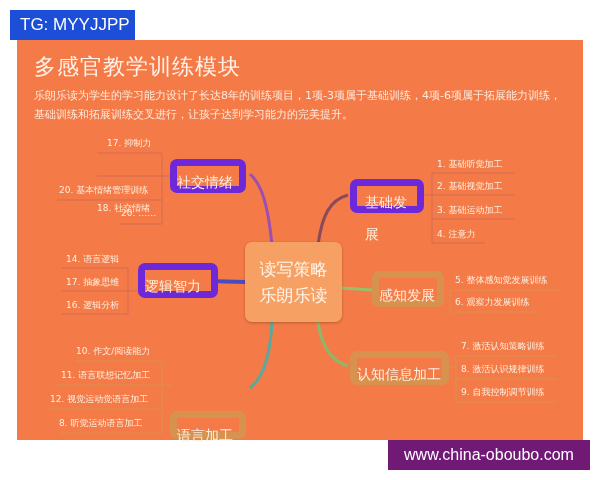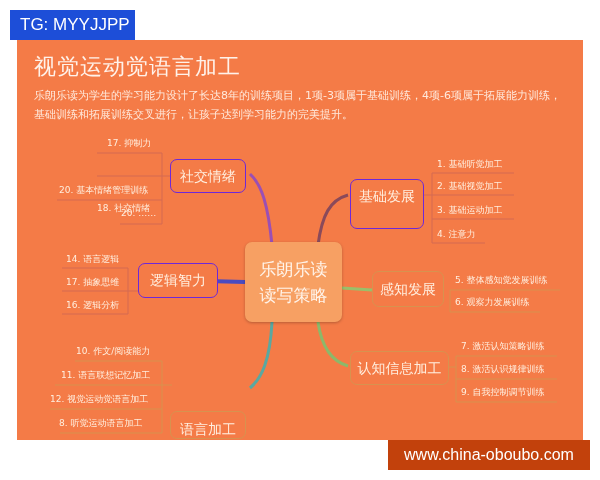--- a/index.html
+++ b/index.html
@@ -2,42 +2,42 @@
 <html><head>
 <meta charset="utf-8">
 <style>
   html, body { margin:0; padding:0; }
   body { width:600px; height:480px; background:#ffffff; position:relative; overflow:hidden;
          font-family:"DejaVu Sans", sans-serif; }
   .panel { position:absolute; left:17px; top:40px; width:566px; height:400px; background:#f47b47; }
   .tag { position:absolute; left:10px; top:10px; width:125px; height:30px; background:#1d4ed8;
          color:#ffffff; font-family:"Liberation Sans", sans-serif; font-size:17px; line-height:30px;
          padding-left:10px; box-sizing:border-box; z-index:5; }
-  .wm { position:absolute; left:388px; top:440px; width:202px; height:30px; background:#c2410c;
+  .wm { position:absolute; left:388px; top:440px; width:202px; height:30px; background:#701a75;
         color:#ffffff; font-family:"Liberation Sans", sans-serif; font-size:16px; line-height:30px;
         text-align:center; z-index:5; }
   .title { position:absolute; left:34px; top:52px; color:#fff2ea; font-size:22px; letter-spacing:1px; }
   .desc { position:absolute; left:34px; color:#ffe9dc; font-size:11px; }
   svg.links { position:absolute; left:0; top:0; width:600px; height:480px; }
   .center { position:absolute; left:245px; top:242px; width:97px; height:80px; background:#f7a063;
             border-radius:7px; box-shadow:0 1px 3px rgba(0,0,0,0.25); color:#fff4ea; font-size:17px;
             line-height:26px; text-align:center; display:flex; flex-direction:column; justify-content:center; }
-  .topic { position:absolute; border:1px solid #6d28d9; border-radius:7px; color:#ffeede; font-size:14px;
-           text-align:center; box-sizing:border-box; background:#f47b47; }
+  .topic { position:absolute; border:7px solid #6d28d9; border-radius:7px; color:#ffeede; font-size:14px;
+           box-sizing:border-box; background:#f47b47; }
   .topic.gold { border-color:#d7924f; }
   .leaf { position:absolute; color:#ffeede; font-size:9px; white-space:nowrap; }
 </style>
 </head>
 <body>
 
 <div class="panel"></div>
 <div class="tag">TG: MYYJJPP</div>
 <div class="wm">www.china-oboubo.com</div>
 
-<div class="title">视觉运动觉语言加工</div>
+<div class="title">多感官教学训练模块</div>
 <div class="desc" style="top:88px;">乐朗乐读为学生的学习能力设计了长达8年的训练项目，1项-3项属于基础训练，4项-6项属于拓展能力训练，</div>
 <div class="desc" style="top:107px;">基础训练和拓展训练交叉进行，让孩子达到学习能力的完美提升。</div>
 
 <svg class="links">
 
   <path d="M272 245 C 268 205, 262 185, 250 174" stroke="#9b4fb4" stroke-width="3" fill="none"></path>
   <path d="M245 282 L 207 281" stroke="#4a4bc0" stroke-width="4" fill="none"></path>
   <path d="M272 322 C 270 360, 262 378, 250 388" stroke="#5aa8a0" stroke-width="3" fill="none"></path>
   <path d="M318 245 C 322 215, 330 200, 348 195" stroke="#8a4a5a" stroke-width="3" fill="none"></path>
   <path d="M342 288 L 372 290" stroke="#9abf6a" stroke-width="3" fill="none"></path>
@@ -76,42 +76,42 @@
 
     <line x1="456" y1="356" x2="557" y2="356"></line>
     <line x1="456" y1="379" x2="557" y2="379"></line>
     <line x1="456" y1="402" x2="557" y2="402"></line>
     <line x1="456" y1="356" x2="456" y2="402"></line>
     <line x1="449" y1="367" x2="456" y2="367"></line>
   </g>
 </svg>
 
 <div class="center">
+  <div>读写策略</div>
   <div>乐朗乐读</div>
-  <div>读写策略</div>
 </div>
 
 <div class="topic" style="left:170px;top:159px;width:76px;height:34px;line-height:32px;">社交情绪</div>
 <div class="leaf" style="left:107px;top:137px;">17. 抑制力</div>
 <div class="leaf" style="left:97px;top:171px;margin-top:31px;">18. 社交情绪</div>
 <div class="leaf" style="left:59px;top:184px;">20. 基本情绪管理训练</div>
 <div class="leaf" style="left:121px;top:208px;text-align:right;">20. ……</div>
 
 <div class="topic" style="left:138px;top:263px;width:80px;height:35px;line-height:33px;">逻辑智力</div>
 <div class="leaf" style="left:66px;top:253px;">14. 语言逻辑</div>
 <div class="leaf" style="left:66px;top:276px;">17. 抽象思维</div>
 <div class="leaf" style="left:66px;top:299px;">16. 逻辑分析</div>
 
 <div class="topic gold" style="left:170px;top:367px;width:76px;height:28px;line-height:34px;margin-top:44px;">语言加工</div>
 <div class="leaf" style="left:76px;top:345px;">10. 作文/阅读能力</div>
 <div class="leaf" style="left:61px;top:369px;">11. 语言联想记忆加工</div>
 <div class="leaf" style="left:50px;top:393px;">12. 视觉运动觉语言加工</div>
 <div class="leaf" style="left:59px;top:417px;">8. 听觉运动语言加工</div>
 
-<div class="topic" style="left:350px;top:179px;width:74px;height:50px;line-height:32px;">基础发展</div>
+<div class="topic" style="left:350px;top:179px;width:74px;height:34px;line-height:32px;padding-left:8px;">基础发展</div>
 <div class="leaf" style="left:437px;top:158px;">1. 基础听觉加工</div>
 <div class="leaf" style="left:437px;top:180px;">2. 基础视觉加工</div>
 <div class="leaf" style="left:437px;top:204px;">3. 基础运动加工</div>
 <div class="leaf" style="left:437px;top:228px;">4. 注意力</div>
 
 <div class="topic gold" style="left:372px;top:271px;width:72px;height:36px;line-height:34px;">感知发展</div>
 <div class="leaf" style="left:455px;top:274px;">5. 整体感知觉发展训练</div>
 <div class="leaf" style="left:455px;top:296px;">6. 观察力发展训练</div>
 
 <div class="topic gold" style="left:350px;top:351px;width:99px;height:34px;line-height:32px;">认知信息加工</div>

